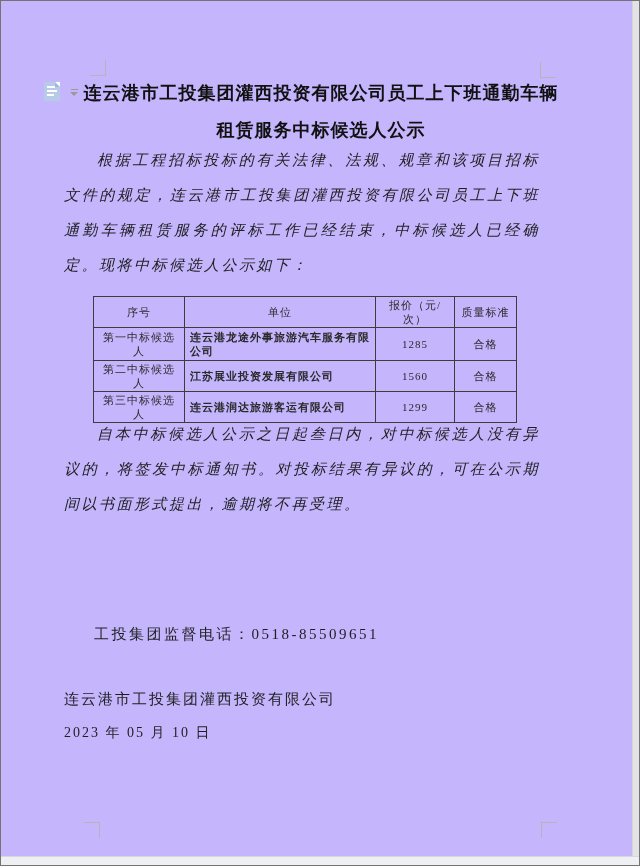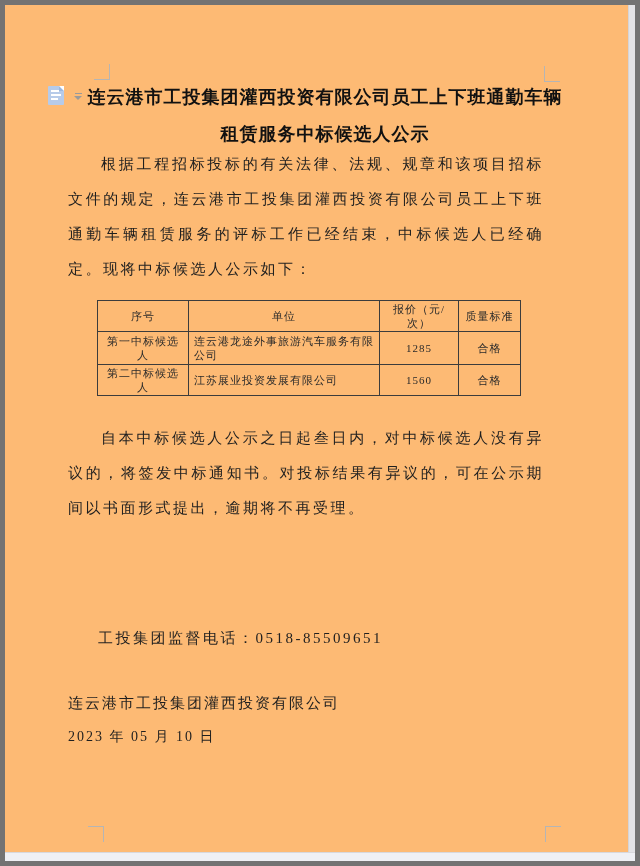--- a/index.html
+++ b/index.html
@@ -6,22 +6,22 @@
     margin: 0;
     padding: 0;
     background: #ffffff;
     font-family: "Liberation Serif", "DejaVu Serif", serif;
   }
   .page {
     position: relative;
     width: 640px;
     height: 866px;
     box-sizing: border-box;
-    background: #fdba74;
-    border: 5px solid #737373;
+    background: #c4b5fd;
+    border: 1px solid #737373;
     overflow: hidden;
     color: #1f1f1f;
   }
   
   .right-strip {
     position: absolute;
     top: 0; right: 0;
     width: 6px; height: 100%;
     background: #e3e3e6;
     border-left: 1px solid #d4d4d8;
@@ -74,21 +74,21 @@
     color: #111111;
   }
   .para {
     position: absolute; left: 63px; width: 476px;
     font-size: 15px;
     line-height: 35px;
     letter-spacing: 2.5px;
     text-align: justify;
     color: #1f1f1f;
   }
-  .para.indent { text-indent: 33px; }
+  .para.indent { text-indent: 33px; font-style: italic; }
   #para1 { top: 142px; }
   #para2 { top: 416px; }
   #phone1 { top: 549px; text-indent: 30px; }
   #phone2 { top: 616px; text-indent: 30px; }
   #signature { top: 681px; text-align: left; padding-right: 7px; box-sizing: border-box; letter-spacing: 2px; }
   #docdate  { top: 714px; text-align: left; padding-right: 13px; box-sizing: border-box; letter-spacing: 2px; font-size: 14px; }
 
   
   .bid-table {
     position: absolute; left: 92px; top: 295px;
@@ -109,21 +109,21 @@
     line-height: 14px;
   }
   .bid-table col.c1 { width: 91px; }
   .bid-table col.c2 { width: 191px; }
   .bid-table col.c3 { width: 79px; }
   .bid-table col.c4 { width: 62px; }
   .bid-table tr.hdr  td { height: 18px; }
   .bid-table tr.r1   td { height: 30px; }
   .bid-table tr.r2   td { height: 22px; }
   .bid-table tr.r3   td { height: 24px; }
-  .bid-table td.company { text-align: justify; text-align-last: left; }
+  .bid-table td.company { text-align: justify; text-align-last: left; font-weight: bold; }
 </style>
 </head>
 <body>
 
 <div class="page">
 
   <div class="right-strip"></div>
   <div class="bottom-strip"></div>
 
   <div class="mark tl"></div>
@@ -170,20 +170,26 @@
         <td class="company">连云港龙途外事旅游汽车服务有限公司</td>
         <td>1285</td>
         <td>合格</td>
       </tr>
       <tr class="r2">
         <td>第二中标候选人</td>
         <td class="company">江苏展业投资发展有限公司</td>
         <td>1560</td>
         <td>合格</td>
       </tr>
+      <tr class="r3">
+        <td>第三中标候选人</td>
+        <td class="company">连云港润达旅游客运有限公司</td>
+        <td>1299</td>
+        <td>合格</td>
+      </tr>
     </tbody>
   </table>
 
   <div id="para2" class="para indent">自本中标候选人公示之日起叁日内，对中标候选人没有异议的，将签发中标通知书。对投标结果有异议的，可在公示期间以书面形式提出，逾期将不再受理。</div>
 
   <div id="phone2" class="para">工投集团监督电话：0518-85509651</div>
 
   <div id="signature" class="para">连云港市工投集团灌西投资有限公司</div>
   <div id="docdate" class="para">2023 年 05 月 10 日</div>
 

